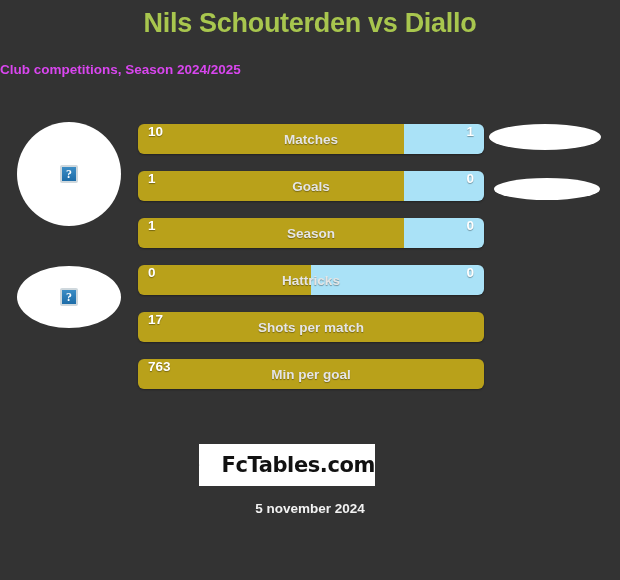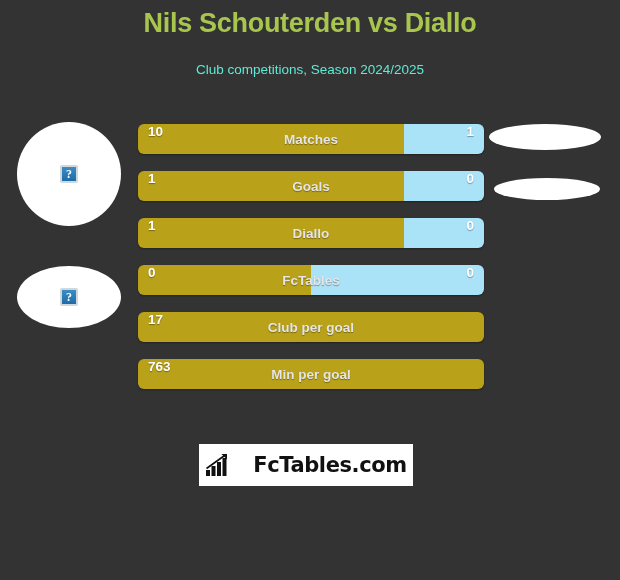--- a/index.html
+++ b/index.html
@@ -16,23 +16,23 @@
   .title {
     position:absolute; top:8px; left:0; width:620px;
     text-align:center;
     font-size:27px; font-weight:bold;
     color:#a8c64e;
     letter-spacing:-0.3px;
     white-space:nowrap;
   }
   .subtitle {
     position:absolute; top:62px; left:0; width:620px;
-    text-align:center;
-    font-size:13.5px; font-weight:normal;
-    color:#5eead4;
+    text-align:left;
+    font-size:13.5px; font-weight:bold;
+    color:#d946ef;
     white-space:nowrap;
   }
 
   
   .avatar {
     position:absolute;
     background:#ffffff;
     display:flex; align-items:center; justify-content:center;
     overflow:hidden;
   }
@@ -87,21 +87,21 @@
     font-size:13.5px; font-weight:bold; color:#ffffff;
     text-shadow:0 1px 1px rgba(0,0,0,0.35);
     pointer-events:none;
   }
   .bar-val.left  { left:10px; }
   .bar-val.right { right:10px; }
 
   
   .logo {
     position:absolute; left:199px; top:444px;
-    width:214px; height:42px;
+    width:176px; height:42px;
     background:#ffffff;
     display:flex; align-items:center; justify-content:center;
     gap:22px;
   }
   .logo-icon { display:block; }
   .logo-text {
     font-size:21px; font-weight:bold; color:#111111;
     letter-spacing:-0.4px;
     font-family:"DejaVu Sans", sans-serif;
   }
@@ -153,38 +153,38 @@
         <div class="bar-val left">1</div>
         <div class="bar-label">Goals</div>
         <div class="bar-val right">0</div>
       </div>
       <div class="bar-row">
         <div class="bar-track">
           <div class="bar-left" style="width: 77%;"></div>
           <div class="bar-right" style="width: 23%;"></div>
         </div>
         <div class="bar-val left">1</div>
-        <div class="bar-label">Diallo</div>
+        <div class="bar-label">Season</div>
         <div class="bar-val right">0</div>
       </div>
       <div class="bar-row">
         <div class="bar-track">
           <div class="bar-left" style="width: 50%;"></div>
           <div class="bar-right" style="width: 50%;"></div>
         </div>
         <div class="bar-val left">0</div>
-        <div class="bar-label">FcTables</div>
+        <div class="bar-label">Hattricks</div>
         <div class="bar-val right">0</div>
       </div>
       <div class="bar-row">
         <div class="bar-track">
           <div class="bar-left" style="width: 100%;"></div>
         </div>
         <div class="bar-val left">17</div>
-        <div class="bar-label">Club per goal</div>
+        <div class="bar-label">Shots per match</div>
       </div>
       <div class="bar-row">
         <div class="bar-track">
           <div class="bar-left" style="width: 100%;"></div>
         </div>
         <div class="bar-val left">763</div>
         <div class="bar-label">Min per goal</div>
       </div>
     </div>
 
@@ -193,14 +193,15 @@
       <rect x="1" y="17" width="4" height="6" fill="#111111"></rect>
       <rect x="6.5" y="13" width="4" height="10" fill="#111111"></rect>
       <rect x="12" y="9" width="4" height="14" fill="#111111"></rect>
       <rect x="17.5" y="5" width="4" height="18" fill="#111111"></rect>
       <path d="M1.5 15.5 L21 1.5" stroke="#111111" stroke-width="1.7" fill="none"></path>
       <path d="M16.5 1 L22 1 L22 6.5 Z" fill="#111111"></path>
     </svg>
     <span class="logo-text">FcTables.com</span>
   </div>
 
+  <div class="date">5 november 2024</div>
 
 </div>
 
 </body></html>

